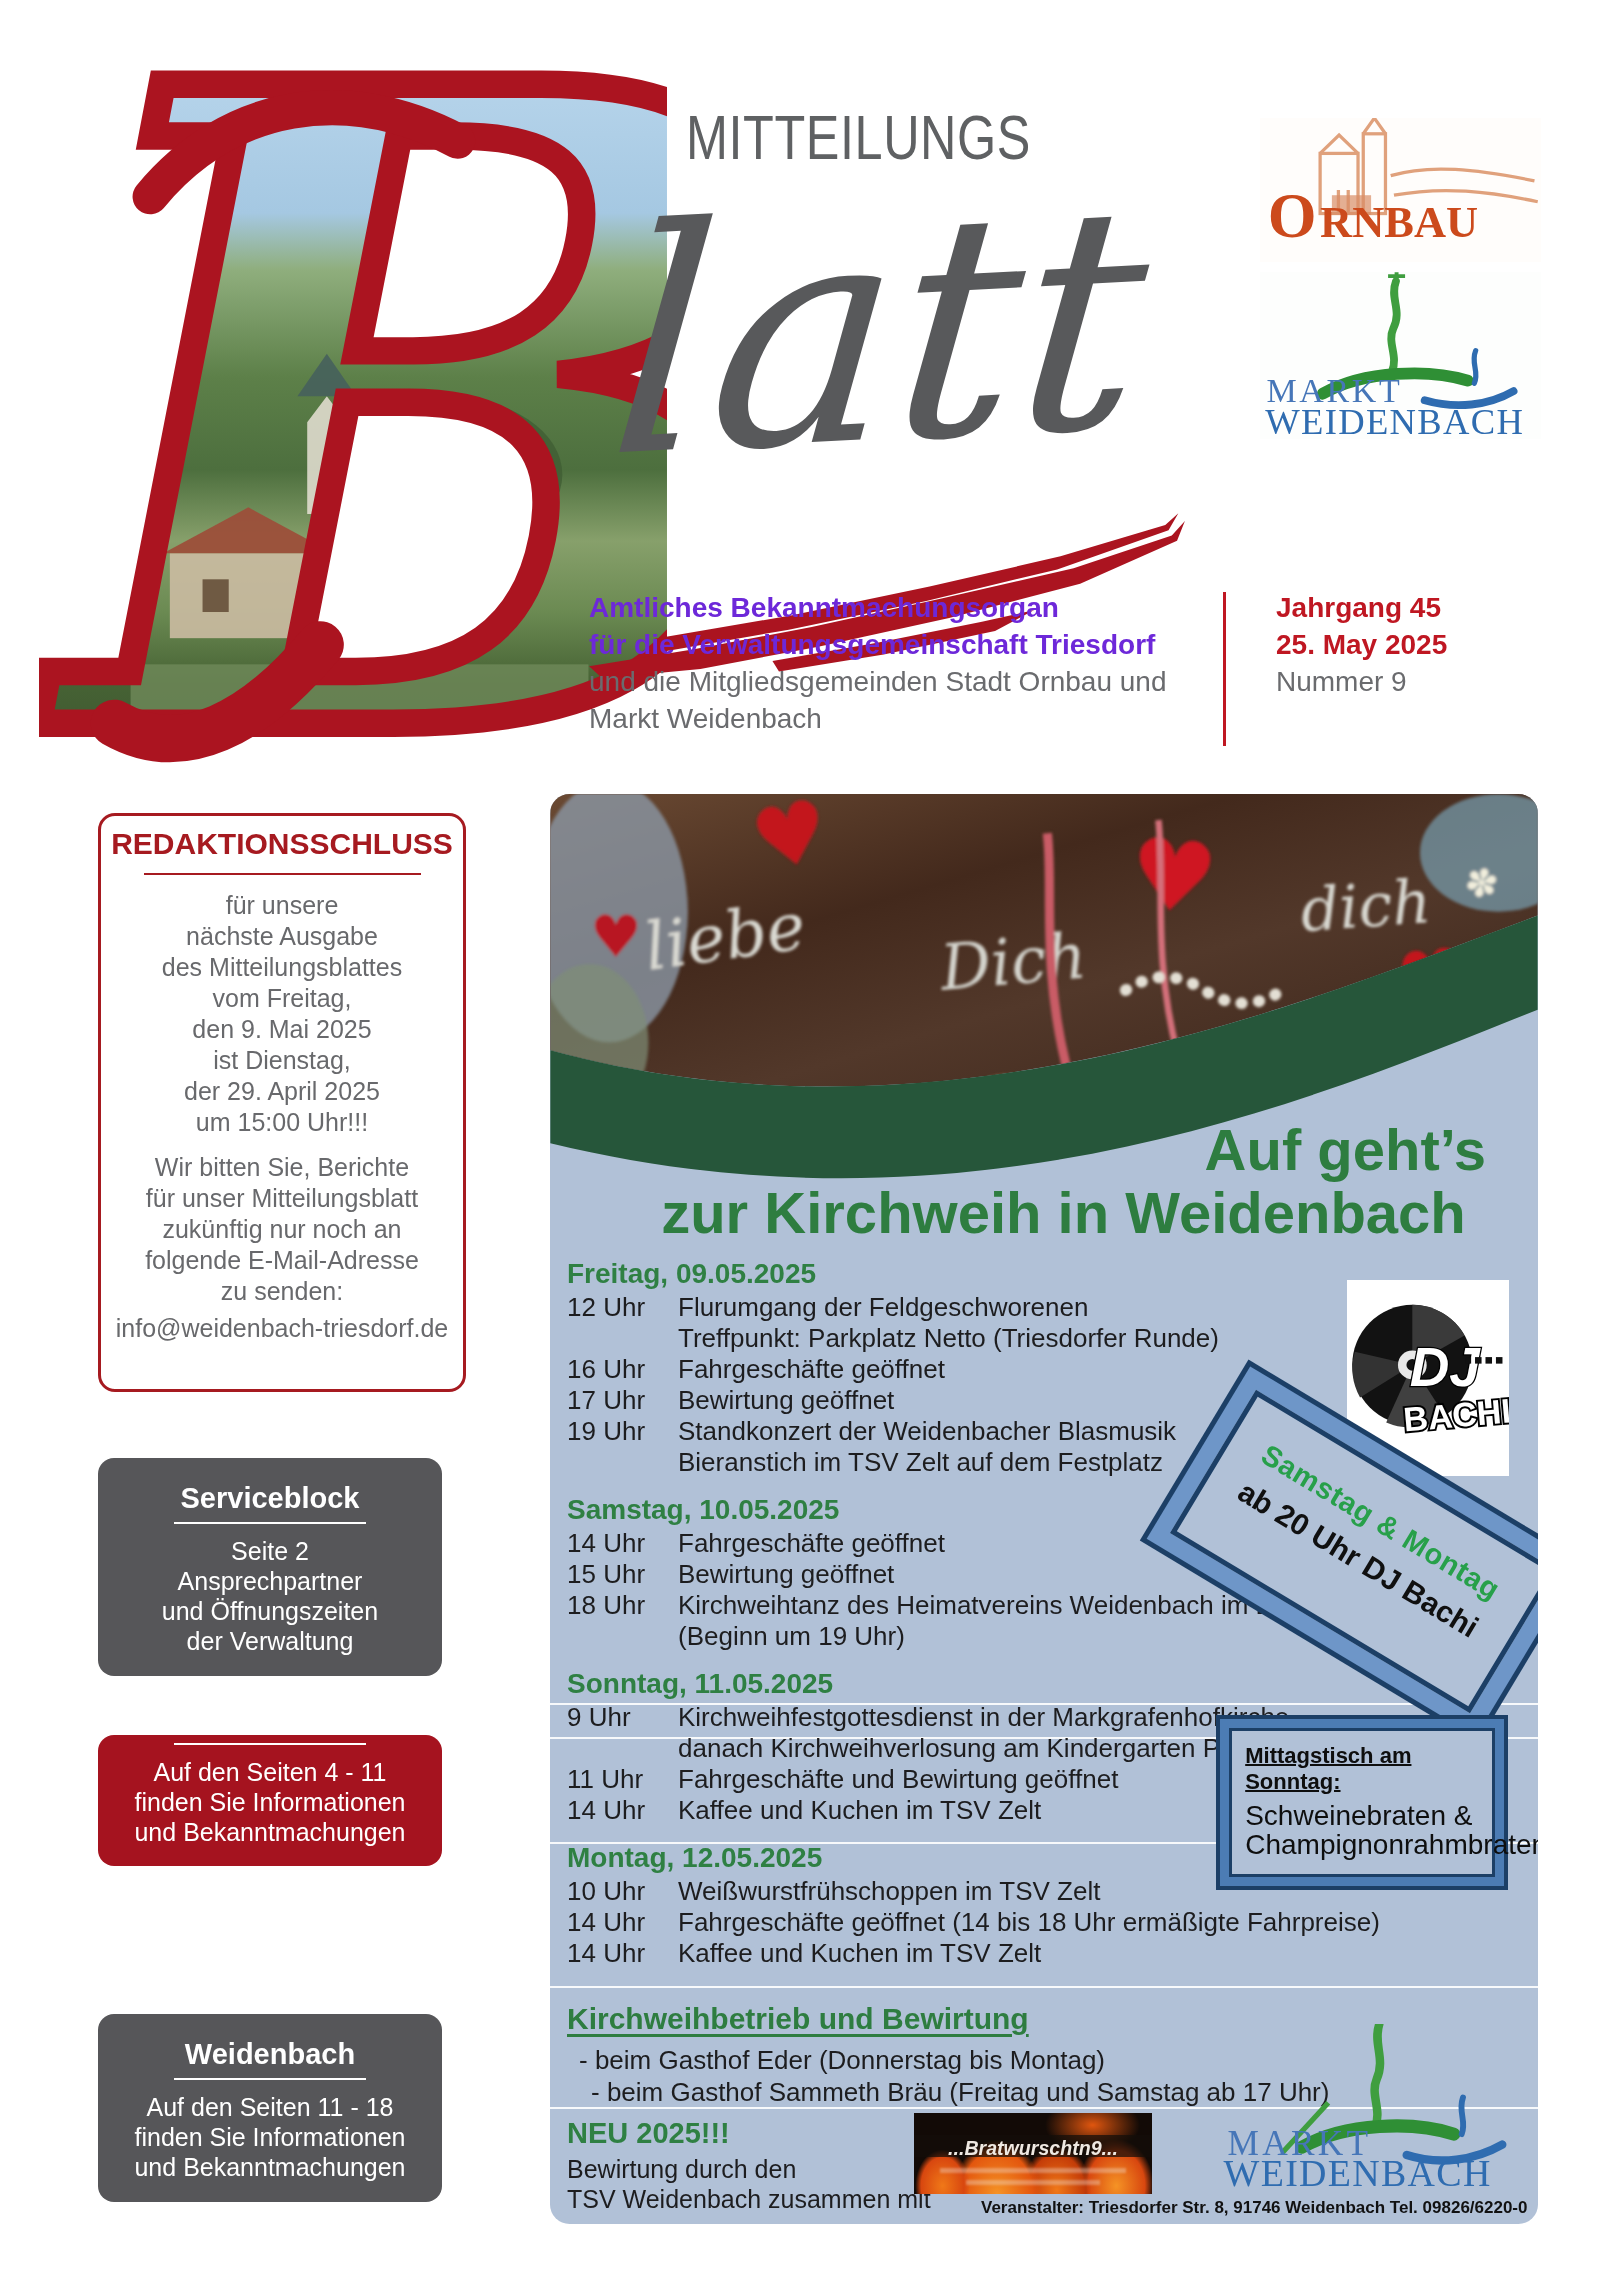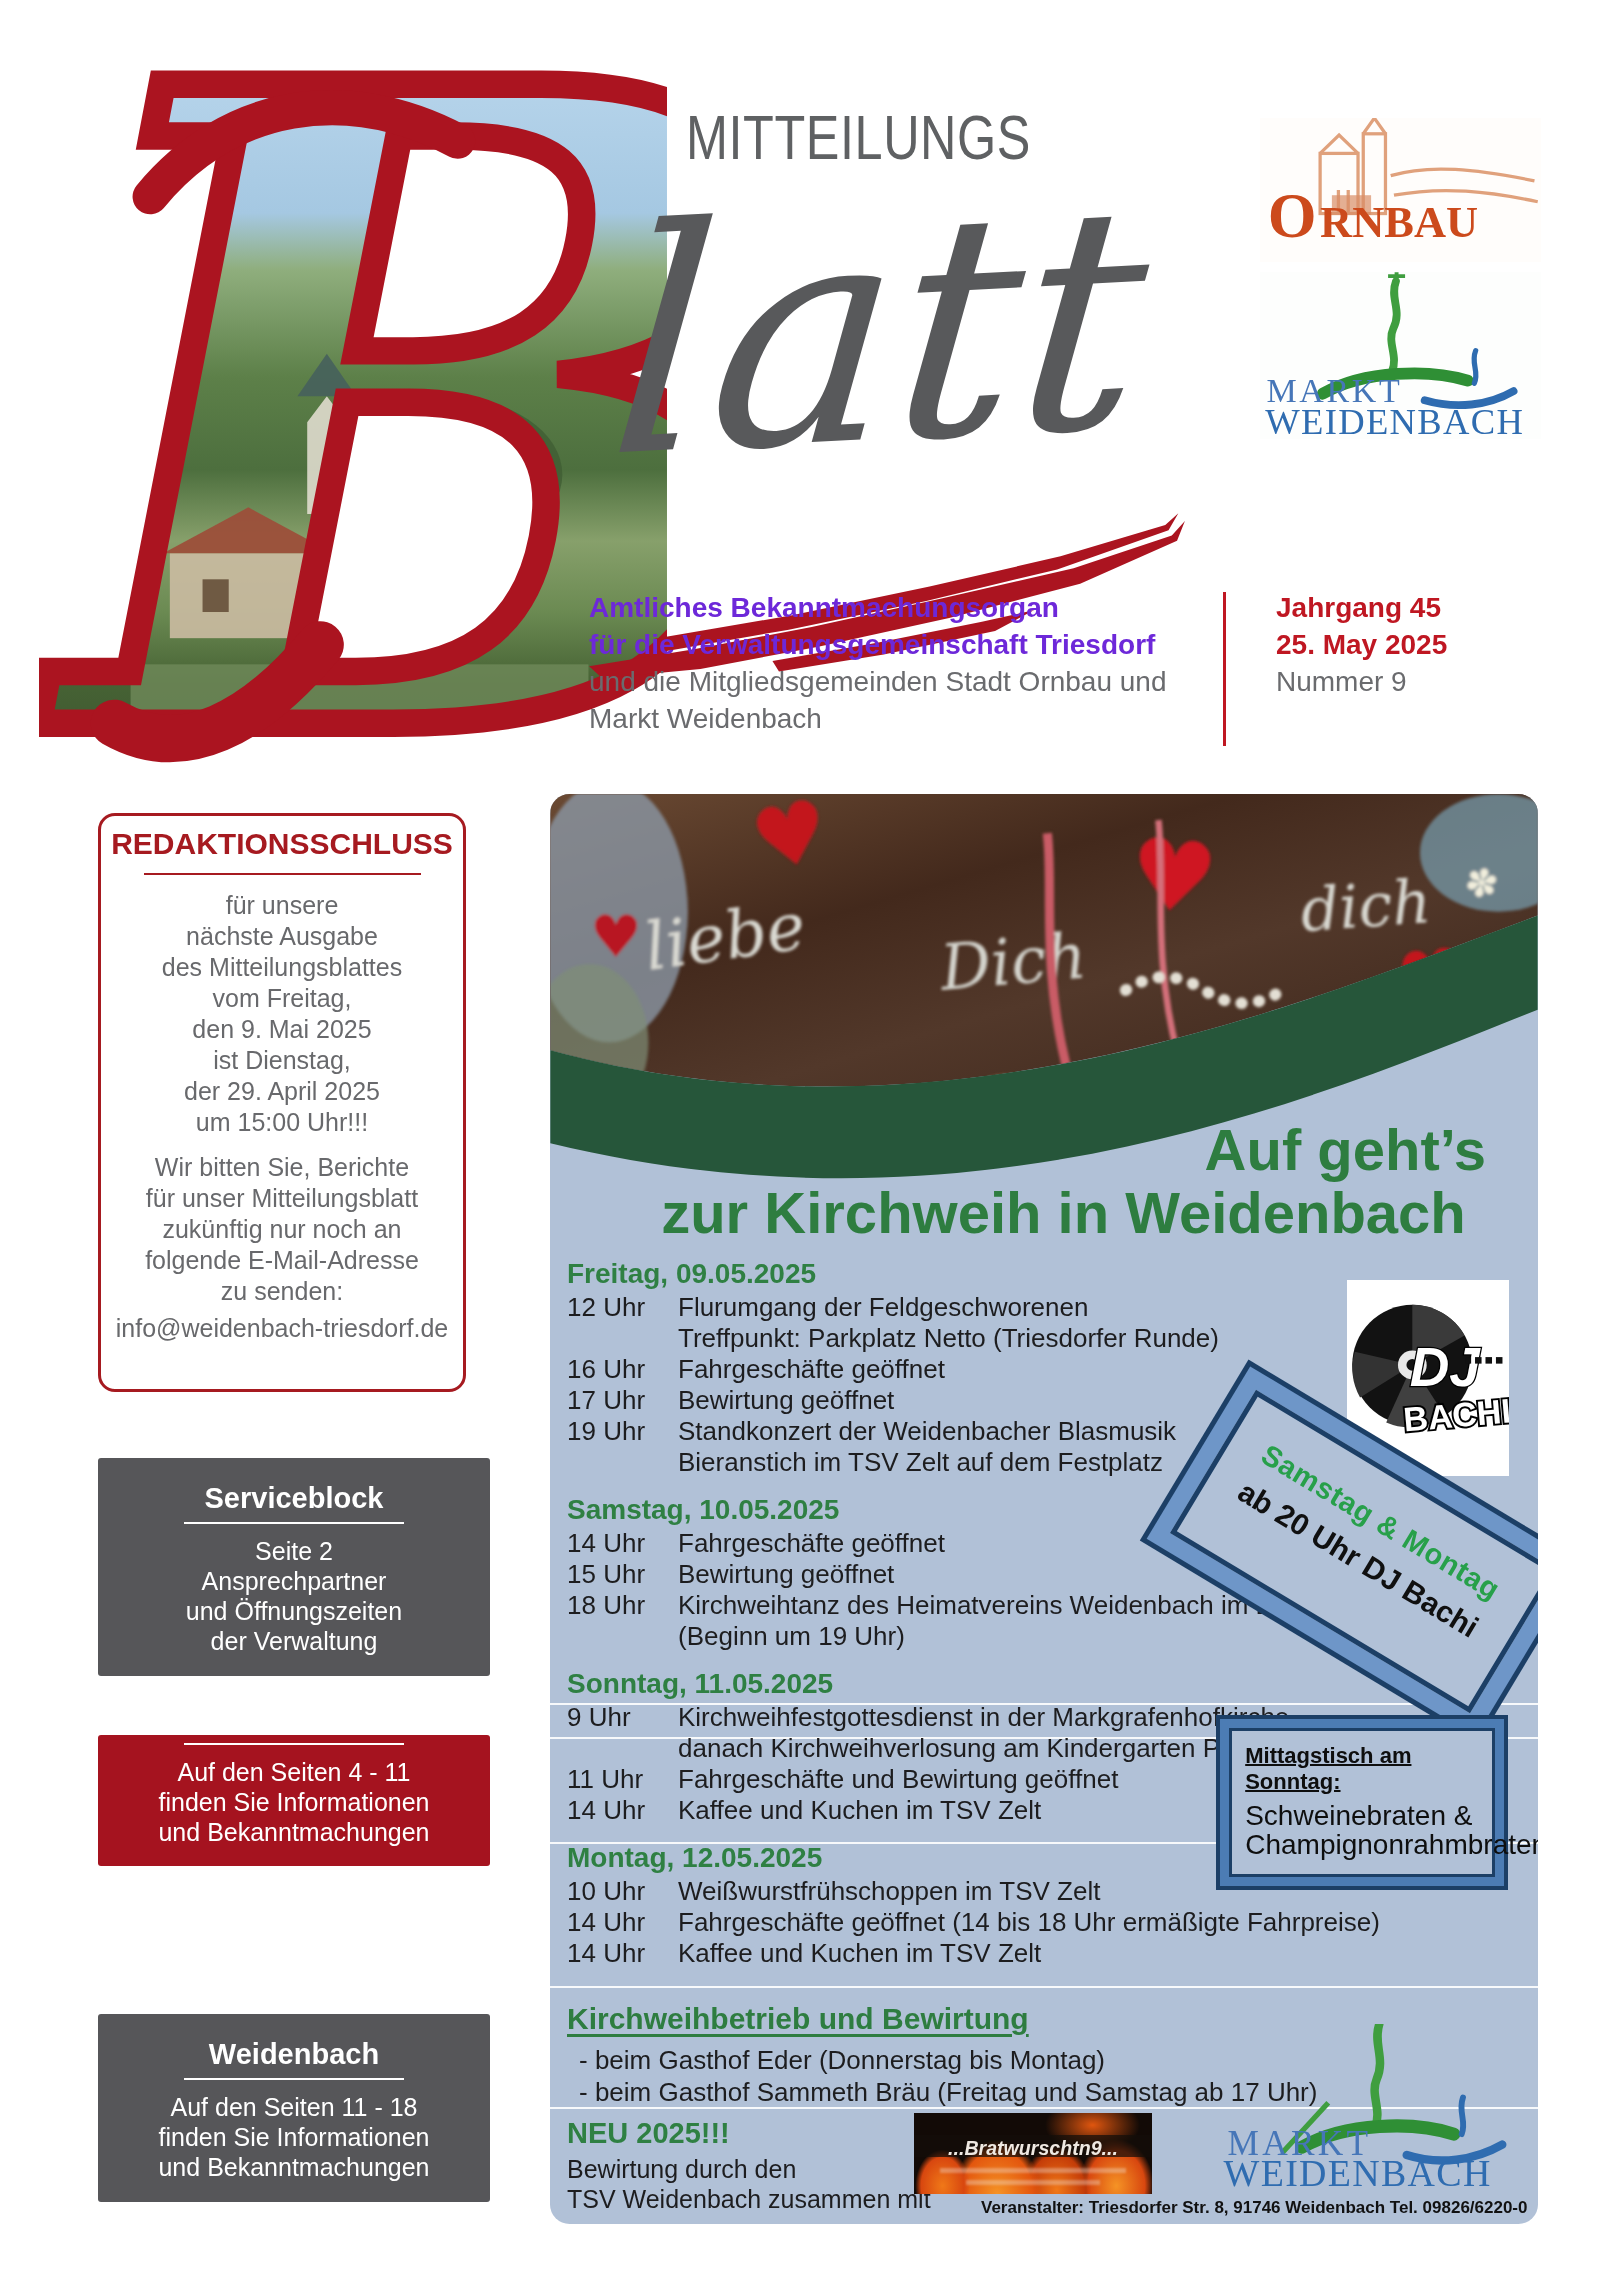--- a/index.html
+++ b/index.html
@@ -22,21 +22,21 @@
   .issue .r{color:#bf1722;font-weight:bold;display:block;}
   .issue .g{color:#6a6b6e;display:block;}
 
   
   .red-box{position:absolute;left:98px;top:813px;width:362px;height:563px;border:3.3px solid #a61a20;border-radius:17px;background:#fff;text-align:center;padding-top:10px;box-sizing:content-box;}
   .red-box .title{color:#a61a20;font-weight:bold;font-size:30px;line-height:35px;}
   .red-box .rule{width:277px;height:2.6px;background:#a61a20;margin:11.8px auto 0 auto;}
   .red-box .para{margin-top:14.4px;color:#68696c;font-size:25px;line-height:31px;}
   .red-box .email{margin-top:7px;color:#68696c;font-size:25px;}
 
-  .side-box{position:absolute;left:98px;width:392px;border-radius:3px;text-align:center;color:#fff;}
+  .side-box{position:absolute;left:98px;width:344px;border-radius:16px;text-align:center;color:#fff;}
   .side-box .title{font-weight:bold;font-size:29px;line-height:33px;padding-top:23.6px;}
   .side-box .rule{height:2px;background:#fff;margin:7.9px auto 0 auto;width:56%;}
   .side-box .lines{margin-top:11.8px;font-size:25px;line-height:30px;padding-bottom:19.6px;}
   .side-box.gray{background:#565659;}
   .side-box.red{background:#a5131f;}
   .side-box.b0{top:1458px;}
   .side-box.b1{top:1735px;}
   .side-box.b2{top:2014px;}
 
   
@@ -55,21 +55,21 @@
   .hline{position:absolute;left:0;width:100%;height:2px;background:rgba(255,255,255,.9);}
   .hlA{top:909px;}
   .hlB{top:943px;}
   .hlC{top:1048px;}
   .hlD{top:1192px;}
   .hlE{top:1313px;}
 
   .kw-title{position:absolute;left:17px;top:1208px;font-size:30px;font-weight:bold;color:#2e7d40;text-decoration:underline;text-decoration-thickness:2.6px;text-underline-offset:5.2px;}
   .kw-item{position:absolute;left:29px;font-size:26px;color:#1d1d1f;white-space:nowrap;}
   .kw1{top:1251px;}
-  .kw2{top:1283px;}
+  .kw2{top:1283px;margin-left:12px;}
   .neu-title{position:absolute;left:17px;top:1323px;font-size:29px;font-weight:bold;color:#2f8043;}
   .neu-l1{position:absolute;left:17px;top:1361px;font-size:25px;color:#1d1d1f;}
   .neu-l2{position:absolute;left:17px;top:1391px;font-size:25px;color:#1d1d1f;}
   .veranstalter{position:absolute;right:10.5px;top:1404px;font-size:17px;font-weight:bold;color:#111;}
 
   .dj-logo{position:absolute;left:797px;top:486px;width:162px;height:196px;background:#fff;}
   .banner{position:absolute;left:638px;top:674px;width:340px;height:157px;background:#b1c1d7;border:5.2px solid #1c3f66;box-shadow:0 0 0 17px #6e96c8,0 0 0 22px #1c3f66;transform:rotate(31deg);text-align:center;}
   .banner .l1{margin-top:27.5px;font-size:29px;font-weight:bold;color:#27a04a;letter-spacing:0.7px;}
   .banner .l2{margin-top:10.5px;font-size:30px;font-weight:bold;color:#101010;}
 

